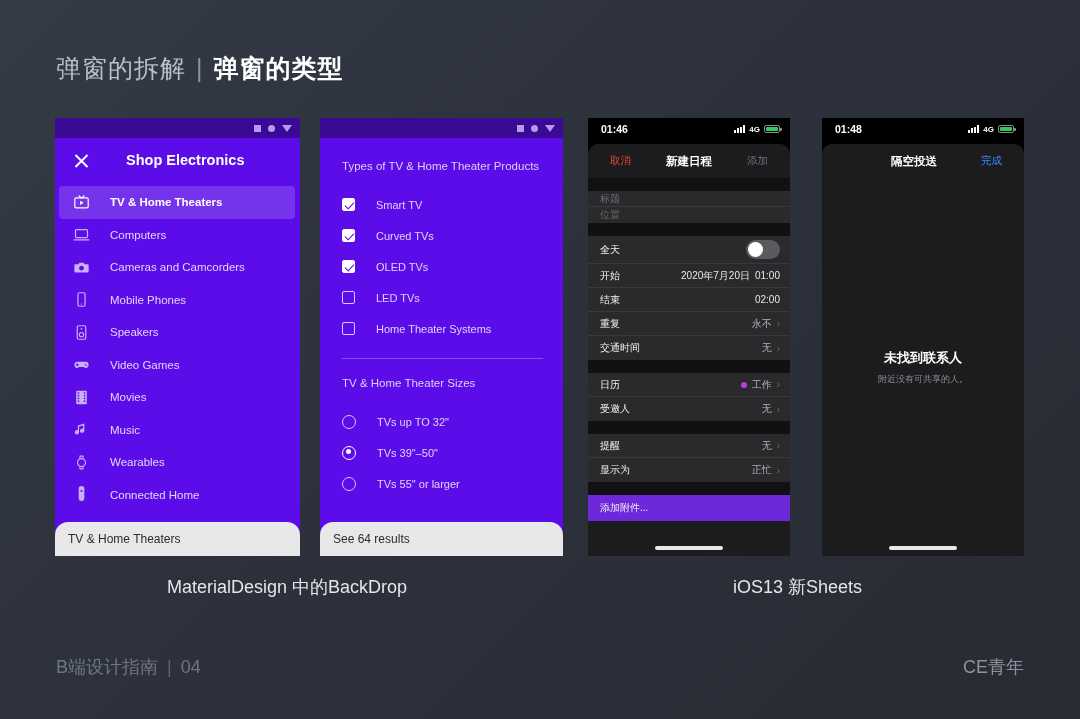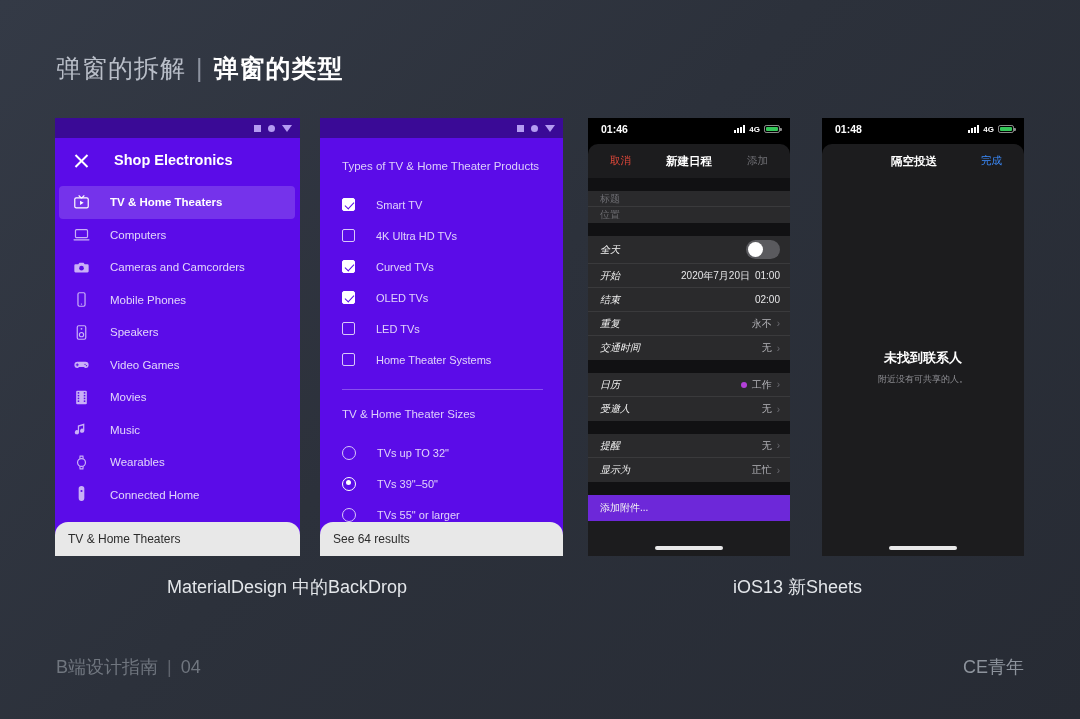--- a/index.html
+++ b/index.html
@@ -45,21 +45,21 @@
   }
   .sb-square { width: 7px; height: 7px; background: #b49bf2; }
   .sb-circle { width: 7px; height: 7px; background: #b49bf2; border-radius: 50%; }
   .sb-tri {
     width: 0; height: 0; border-left: 5px solid transparent;
     border-right: 5px solid transparent; border-top: 7px solid #b49bf2;
   }
 
   .md-appbar {
     height: 44px; display: flex; align-items: center;
-    padding: 0 0 0 18px; gap: 24px; flex: 0 0 auto;
+    padding: 0 0 0 18px; gap: 36px; flex: 0 0 auto;
   }
   .md-close {
     width: 17px; height: 17px; position: relative; cursor: pointer; flex: 0 0 auto;
   }
   .md-close::before, .md-close::after {
     content: ""; position: absolute; left: 0; top: 8px;
     width: 17px; height: 2px; background: #ffffff;
   }
   .md-close::before { transform: rotate(45deg); }
   .md-close::after  { transform: rotate(-45deg); }
@@ -150,21 +150,21 @@
   .ios-nav-done { color: #3b8cff; font-size: 10.5px; font-weight: 500; cursor: pointer; }
 
   .ios-gap { height: 13px; background: #111113; }
   .ios-group { background: #2a2a2c; }
   .ios-row {
     height: 24px; display: flex; align-items: center;
     justify-content: space-between; padding: 0 10px 0 12px;
     border-bottom: .5px solid rgba(255,255,255,.08);
   }
   .ios-row:last-child { border-bottom: none; }
-  .ios-row .k { color: #f2f2f2; font-size: 10px; font-style: italic; }
+  .ios-row .k { color: #f2f2f2; font-size: 10px; }
   .ios-row .ph { color: #6d6d72; font-size: 10px; }
   .ios-row .v { color: #b6b6bb; font-size: 10px; display: flex; align-items: center; gap: 5px; }
   .ios-row .v .dateval { color: #e8e8ea; }
   .chev { color: #6a6a70; font-size: 10px; }
   .cal-dot { width: 6px; height: 6px; border-radius: 50%; background: #b340d8; display: inline-block; }
   .ios-row.tall { height: 16px; }
 
   .ios-toggle {
     width: 34px; height: 19px; border-radius: 10px; background: #5a5a5e;
     position: relative; cursor: pointer;
@@ -370,24 +370,20 @@
         <span class="sb-tri"></span>
       </div>
       <div class="md-filter-body">
         <div class="md-section-title">Types of TV &amp; Home Theater Products</div>
 
         <div class="md-opt">
           <span class="cbx checked"></span>
           <span class="lbl">Smart TV</span>
         </div>
         <div class="md-opt">
-          <span class="cbx"></span>
-          <span class="lbl">4K Ultra HD TVs</span>
-        </div>
-        <div class="md-opt">
           <span class="cbx checked"></span>
           <span class="lbl">Curved TVs</span>
         </div>
         <div class="md-opt">
           <span class="cbx checked"></span>
           <span class="lbl">OLED TVs</span>
         </div>
         <div class="md-opt">
           <span class="cbx"></span>
           <span class="lbl">LED TVs</span>

